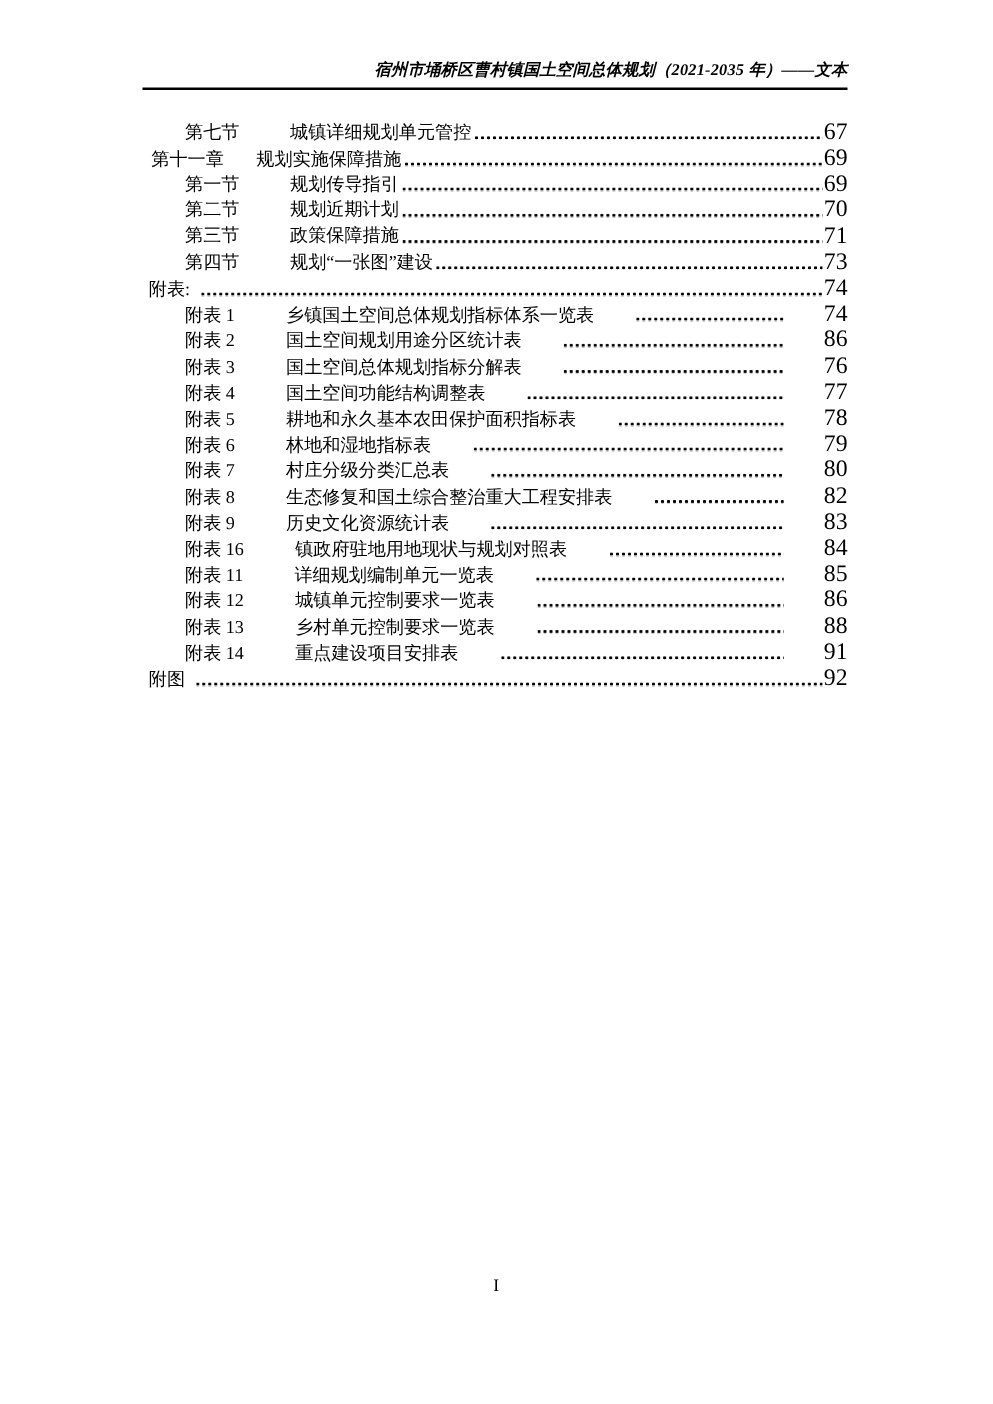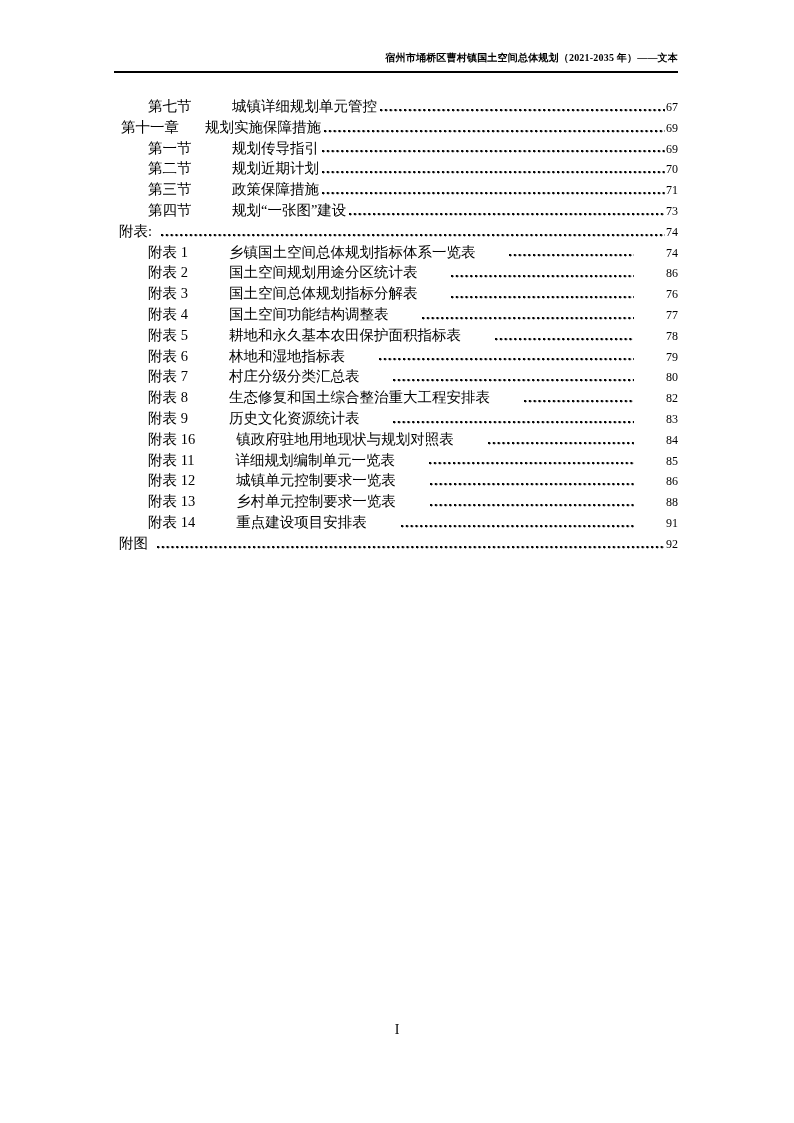--- a/index.html
+++ b/index.html
@@ -20,44 +20,45 @@
   .header {
     position: absolute;
     left: 114px;
     top: 47px;
     width: 564px;
     text-align: right;
     border-bottom: 2px solid #000;
     padding-bottom: 5px;
   }
   .header-title {
-    font-size: 10px;
+    font-size: 13px;
     font-weight: bold;
     line-height: 16px;
     letter-spacing: 0.2px;
     white-space: nowrap;
+    font-style: italic;
   }
   
   .toc {
     position: absolute;
     left: 114px;
     top: 96px;
     width: 564px;
   }
   .toc-row {
     display: flex;
     align-items: baseline;
     height: 20.8px;
     font-size: 14.5px;
     line-height: 20.8px;
     white-space: nowrap;
   }
   .row-chapter { padding-left: 7px; justify-content: center; }
   .row-chapter .toc-label { min-width: 84px; }
-  .row-section { padding-left: 34px; }
+  .row-section { padding-left: 34px; align-items: center; }
   .row-section .toc-label { min-width: 84px; }
   .row-table   { padding-left: 34px; gap: 31px; }
   .row-table   .toc-label { margin-right: 10px; }
   .row-group   { padding-left: 5px; }
   .row-group   .toc-label { margin-right: 6px; }
   .toc-label {
     display: inline-block;
     white-space: pre;
   }
   .toc-title { white-space: pre; }
@@ -66,21 +67,21 @@
     flex: 1 1 auto;
     align-self: stretch;
     margin: 0 1px 0 3px;
     background-image: radial-gradient(circle at 1.2px 1.2px, #000 1.05px, rgba(0,0,0,0) 1.5px);
     background-size: 4.8px 3px;
     background-repeat: repeat-x;
     background-position: left 0 bottom 5px;
     min-width: 12px;
   }
   .toc-page {
-    font-size: 12px;
+    font-size: 19px;
     font-family: "Liberation Serif", "DejaVu Serif", serif;
   }
   
   .footer {
     position: absolute;
     left: 0;
     top: 1022px;
     width: 794px;
     text-align: center;
     font-size: 14px;

